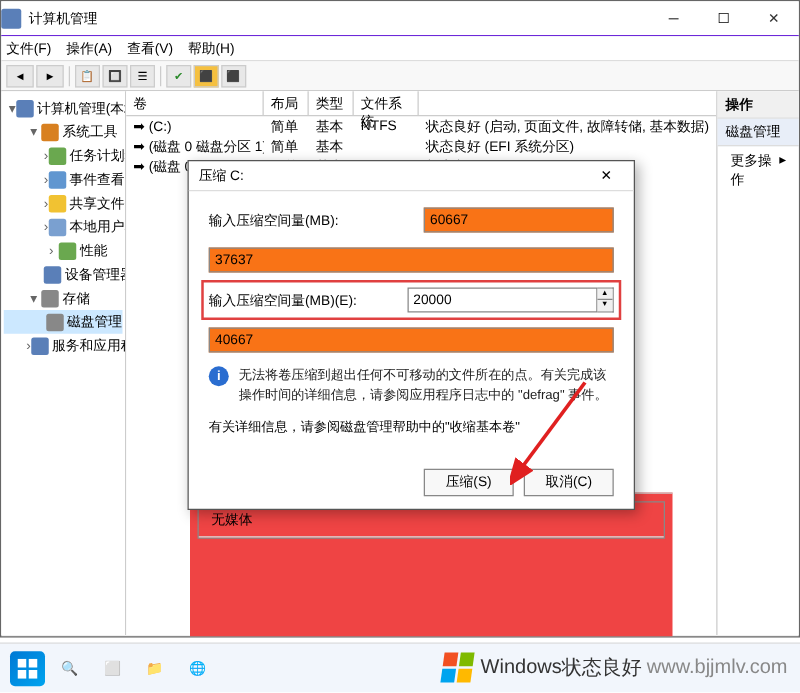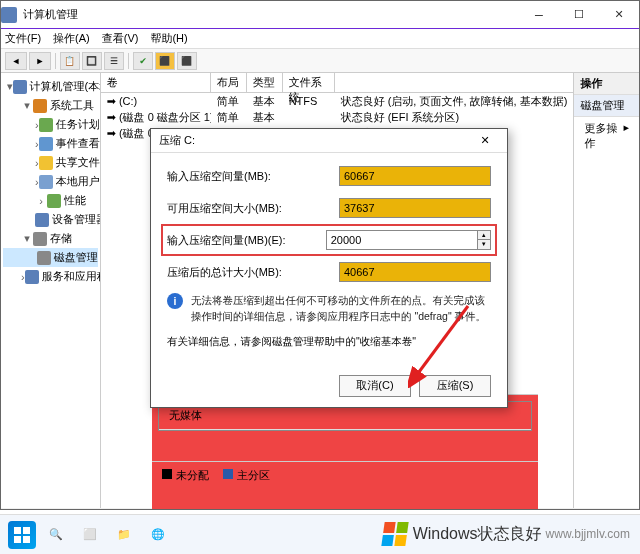--- a/index.html
+++ b/index.html
@@ -57,21 +57,21 @@
     
     
     .dialog { position: absolute; top: 128px; left: 150px; width: 358px; height: 280px; background: #fff; border: 1px solid #555; box-shadow: 3px 3px 10px rgba(0,0,0,0.3); }
     .dlg-titlebar { height: 24px; display: flex; align-items: center; padding: 0 8px; border-bottom: 1px solid #ddd; }
     .dlg-title { flex: 1; font-size: 11px; }
     .dlg-close { width: 28px; text-align: center; font-family: Arial; }
     .dlg-body { padding: 12px 16px; }
     .dlg-row { display: flex; align-items: center; margin-bottom: 10px; height: 22px; }
     .dlg-label { width: 180px; font-size: 11px; }
     .dlg-input { flex: 1; height: 20px; border: 1px solid #888; padding: 0 4px; font-size: 11px; background: #fff; }
-    .dlg-input.ro { background: #eab308; }
+    .dlg-input.ro { background: #f97316; }
     .dlg-spinner { width: 15px; display: flex; flex-direction: column; border: 1px solid #888; border-left: none; }
     .sp-btn { height: 9px; font-size: 6px; text-align: center; line-height: 8px; background: #f0f0f0; }
     .sp-btn:first-child { border-bottom: 1px solid #888; }
     .highlight-row { border: 2px solid #e04040; padding: 3px 4px; margin: -5px -6px 5px -6px; }
     
     .dlg-info { display: flex; margin: 8px 0; font-size: 10.5px; line-height: 1.5; color: #222; }
     .info-icon { width: 16px; height: 16px; border-radius: 50%; background: #2a6dd0; color: #fff; text-align: center; line-height: 16px; font-weight: bold; margin-right: 8px; flex-shrink: 0; font-style: normal; }
     
     .dlg-link { font-size: 10.5px; margin: 10px 0 14px 0; }
     
@@ -84,21 +84,21 @@
     
     .taskbar { position: absolute; bottom: 0; left: 0; width: 640px; height: 40px; background: #f2f6fc; border-top: 1px solid #ddd; display: flex; align-items: center; padding: 0 8px; gap: 6px; }
     .tb-icon { width: 28px; height: 28px; border-radius: 4px; display: flex; align-items: center; justify-content: center; }
     .start { background: linear-gradient(135deg,#0078d4,#00a4ef); }
     
     
     .watermark { position: absolute; bottom: 8px; right: 10px; display: flex; align-items: center; font-size: 16px; color: #333; }
     .wm-logo { width: 24px; height: 24px; margin-right: 6px; display: grid; grid-template-columns: 1fr 1fr; grid-template-rows: 1fr 1fr; gap: 2px; transform: skewX(-8deg); }
     .wm-logo span:nth-child(1){background:#f25022;} .wm-logo span:nth-child(2){background:#7fba00;}
     .wm-logo span:nth-child(3){background:#00a4ef;} .wm-logo span:nth-child(4){background:#ffb900;}
-    .wm-url { font-size: 12px; color: #888; margin-left: 4px; }
+    .wm-url { font-size: 16px; color: #888; margin-left: 4px; }
   </style>
 </head>
 <body>
 
 <div class="main-window">
   <div class="titlebar">
     <span class="icon"></span>
     <span class="title">计算机管理</span>
     <div class="winbtns">
       <div class="winbtn">─</div>
@@ -215,24 +215,20 @@
           <div class="lc" style="width:36px">基本</div>
           <div class="lc" style="width:52px"></div>
           <div class="lc" style="flex:1">状态良好 (恢复分区)</div>
         </div>
       </div>
 
       <div class="bottom-area">
         <div class="disk-box">
           <div class="disk-label">无媒体</div>
         </div>
-        <div class="legend">
-          <span><span class="leg-sq unalloc"></span><span>未分配</span></span>
-          <span><span class="leg-sq primary"></span><span>主分区</span></span>
-        </div>
       </div>
     </div>
 
     <div class="right-panel">
       <div class="rp-head">操作</div>
       <div class="rp-sec">磁盘管理</div>
       <div class="rp-item">
           <span>更多操作</span>
           <span>▸</span>
         </div>
@@ -244,46 +240,44 @@
   <div class="dlg-titlebar">
     <span class="dlg-title">压缩 C:</span>
     <span class="dlg-close">✕</span>
   </div>
   <div class="dlg-body">
     <div class="dlg-row">
       <span class="dlg-label">输入压缩空间量(MB):</span>
       <input class="dlg-input ro" readonly="" value="60667" style="">
     </div>
     <div class="dlg-row">
-      <span class="dlg-label">可用压缩空间大小(MB):</span>
       <input class="dlg-input ro" readonly="" value="37637" style="">
     </div>
     <div class="highlight-row">
       <div class="dlg-row" style="margin-bottom:0">
         <span class="dlg-label">输入压缩空间量(MB)(E):</span>
         <input class="dlg-input" value="20000" style="">
         <div class="dlg-spinner">
           <div class="sp-btn">▲</div>
           <div class="sp-btn">▼</div>
         </div>
       </div>
     </div>
     <div class="dlg-row">
-      <span class="dlg-label">压缩后的总计大小(MB):</span>
       <input class="dlg-input ro" readonly="" value="40667" style="">
     </div>
     <div class="dlg-info">
       <span class="info-icon">i</span>
       <span>无法将卷压缩到超出任何不可移动的文件所在的点。有关完成该操作时间的详细信息，请参阅应用程序日志中的 "defrag" 事件。</span>
     </div>
     <div class="dlg-link">有关详细信息，请参阅磁盘管理帮助中的"收缩基本卷"</div>
   </div>
   <div class="dlg-buttons">
+    <button class="dlg-btn">压缩(S)</button>
     <button class="dlg-btn">取消(C)</button>
-    <button class="dlg-btn">压缩(S)</button>
   </div>
 </div>
 
 <svg class="arrow" width="80" height="90">
   <defs>
       <marker id="ah" markerWidth="10" markerHeight="10" refX="2" refY="3" orient="auto">
         <path d="M0,0 L0,6 L8,3 z" fill="#e02020"></path>
       </marker>
     </defs>
   <line x1="60" y1="8" x2="8" y2="78" stroke="#e02020" stroke-width="3" marker-end="url(#ah)"></line>

